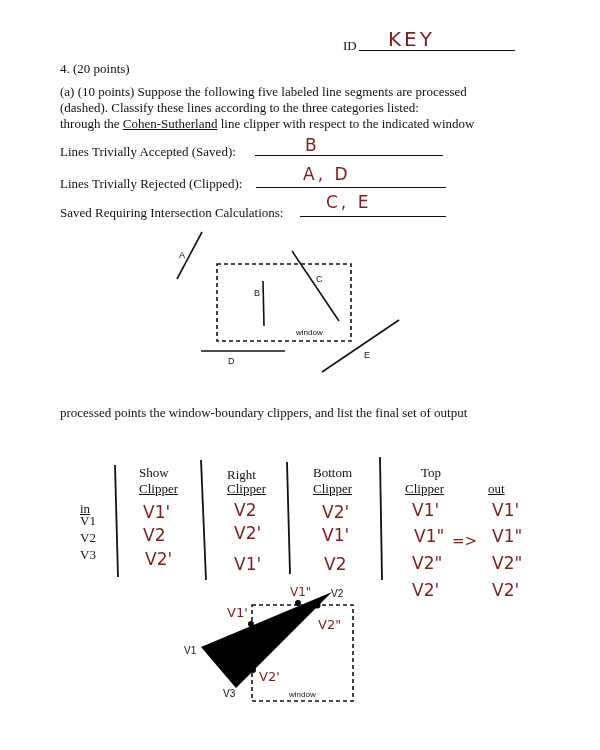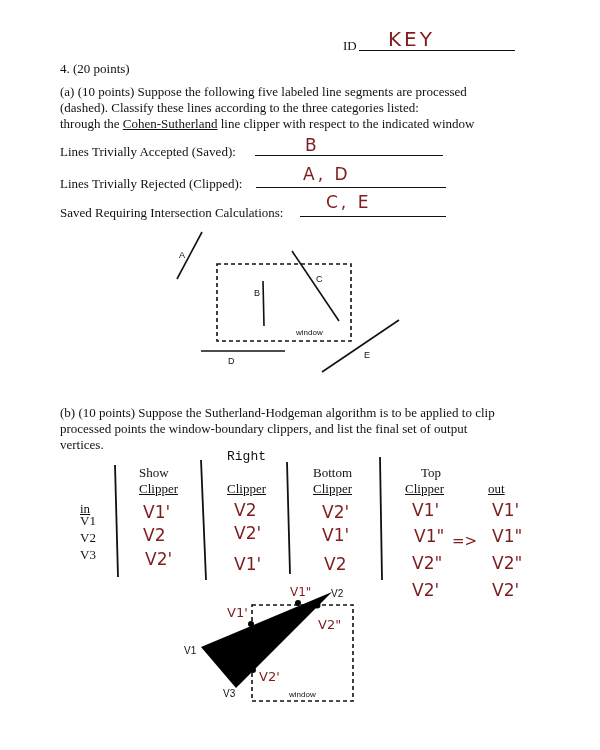--- a/index.html
+++ b/index.html
@@ -60,31 +60,29 @@
 </svg>
 
 <div class="abs lbl" style="left:179px; top:250px;">A</div>
 <div class="abs lbl" style="left:254px; top:288px;">B</div>
 <div class="abs lbl" style="left:316px; top:274px;">C</div>
 <div class="abs lbl" style="left:228px; top:356px;">D</div>
 <div class="abs lbl" style="left:364px; top:350px;">E</div>
 <div class="abs lbl" style="left:296px; top:328px; font-size:8px;">window</div>
 
 <div class="abs serif" style="left:60px; top:405px; width:520px;">
-  <div>(b)  (10 points)  Suppose the Sutherland-Hodgeman algorithm is to be applied to clip</div>
   <div>processed points the window-boundary clippers, and list the final set of output</div>
-  <div>vertices.</div>
 </div>
 
 <div class="abs serif u" style="left:80px; top:501px;text-align:right;">in</div>
 
 <div class="abs serif" style="left:139px; top:465px;">Show</div>
 <div class="abs serif u" style="left:139px; top:481px;">Clipper</div>
 
-<div class="abs serif" style="left:227px; top:449px;font-family:Liberation Mono, monospace;">Right</div>
+<div class="abs serif" style="left:227px; top:467px;">Right</div>
 <div class="abs serif u" style="left:227px; top:481px;">Clipper</div>
 
 <div class="abs serif" style="left:313px; top:465px;">Bottom</div>
 <div class="abs serif u" style="left:313px; top:481px;">Clipper</div>
 
 <div class="abs serif" style="left:405px; top:465px;margin-left:16px;">Top</div>
 <div class="abs serif u" style="left:405px; top:481px;">Clipper</div>
 
 <div class="abs serif u" style="left:488px; top:481px;">out</div>
 

